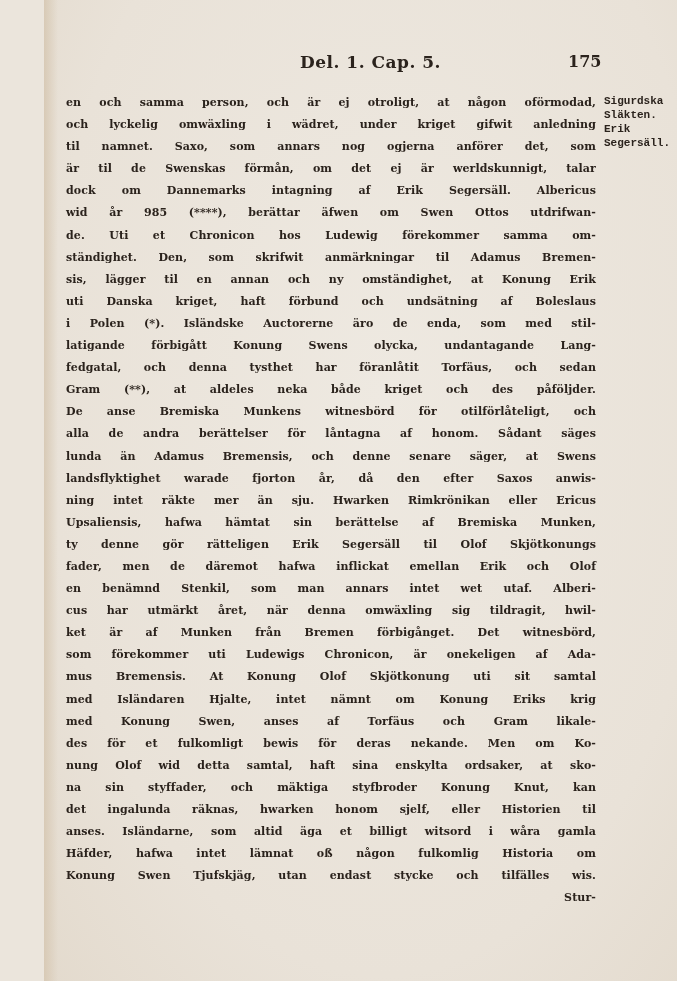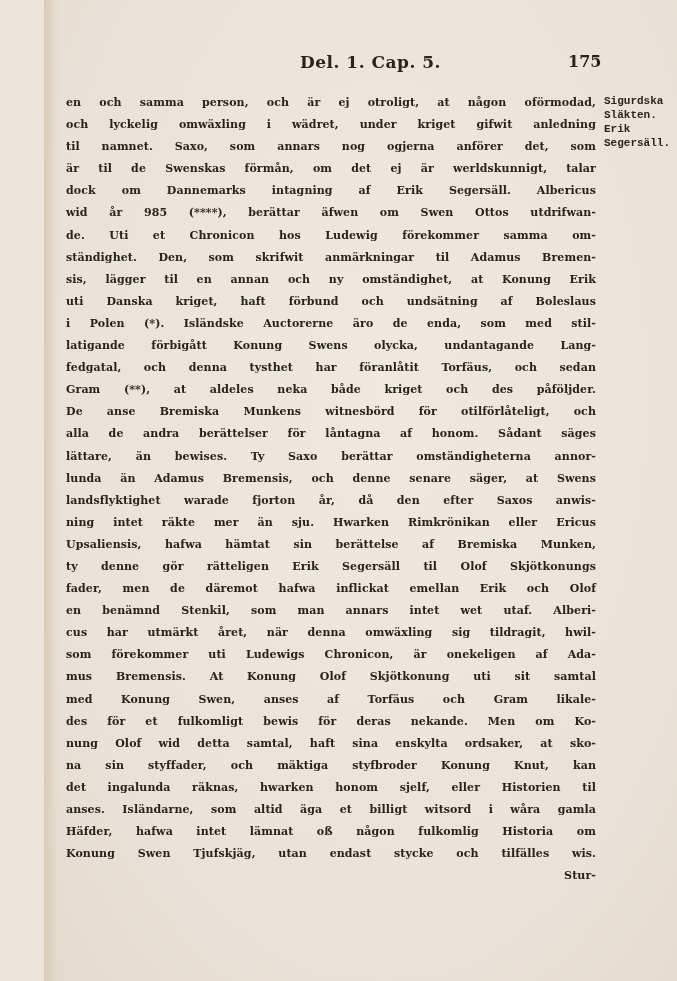--- a/index.html
+++ b/index.html
@@ -104,31 +104,32 @@
     <div class="line">de. Uti et Chronicon hos Ludewig förekommer samma om-</div>
     <div class="line">ständighet. Den, som skrifwit anmärkningar til Adamus Bremen-</div>
     <div class="line">sis, lägger til en annan och ny omständighet, at Konung Erik</div>
     <div class="line">uti Danska kriget, haft förbund och undsätning af Boleslaus</div>
     <div class="line">i Polen (*). Isländske Auctorerne äro de enda, som med stil-</div>
     <div class="line">latigande förbigått Konung Swens olycka, undantagande Lang-</div>
     <div class="line">fedgatal, och denna tysthet har föranlåtit Torfäus, och sedan</div>
     <div class="line">Gram (**), at aldeles neka både kriget och des påföljder.</div>
     <div class="line">De anse Bremiska Munkens witnesbörd för otilförlåteligt, och</div>
     <div class="line">alla de andra berättelser för låntagna af honom. Sådant säges</div>
-    <div class="line">lättare, än bewises. Ty Saxo berättar omständigheterna annor-</div>
     <div class="line">lunda än Adamus Bremensis, och denne senare säger, at Swens</div>
     <div class="line">landsflyktighet warade fjorton år, då den efter Saxos anwis-</div>
     <div class="line">ning intet räkte mer än sju. Hwarken Rimkrönikan eller Ericus</div>
     <div class="line">Upsaliensis, hafwa hämtat sin berättelse af Bremiska Munken,</div>
     <div class="line">ty denne gör rätteligen Erik Segersäll til Olof Skjötkonungs</div>
     <div class="line">fader, men de däremot hafwa inflickat emellan Erik och Olof</div>
     <div class="line">en benämnd Stenkil, som man annars intet wet utaf. Alberi-</div>
     <div class="line">cus har utmärkt året, när denna omwäxling sig tildragit, hwil-</div>
+    <div class="line">ket är af Munken från Bremen förbigånget. Det witnesbörd,</div>
     <div class="line">som förekommer uti Ludewigs Chronicon, är onekeligen af Ada-</div>
     <div class="line">mus Bremensis. At Konung Olof Skjötkonung uti sit samtal</div>
+    <div class="line">med Isländaren Hjalte, intet nämnt om Konung Eriks krig</div>
     <div class="line">med Konung Swen, anses af Torfäus och Gram likale-</div>
     <div class="line">des för et fulkomligt bewis för deras nekande. Men om Ko-</div>
     <div class="line">nung Olof wid detta samtal, haft sina enskylta ordsaker, at sko-</div>
     <div class="line">na sin styffader, och mäktiga styfbroder Konung Knut, kan</div>
     <div class="line">det ingalunda räknas, hwarken honom sjelf, eller Historien til</div>
     <div class="line">anses. Isländarne, som altid äga et billigt witsord i wåra gamla</div>
     <div class="line">Häfder, hafwa intet lämnat oß någon fulkomlig Historia om</div>
     <div class="line">Konung Swen Tjufskjäg, utan endast stycke och tilfälles wis.</div>
     <div class="line catchword">Stur-</div>
   </div>

